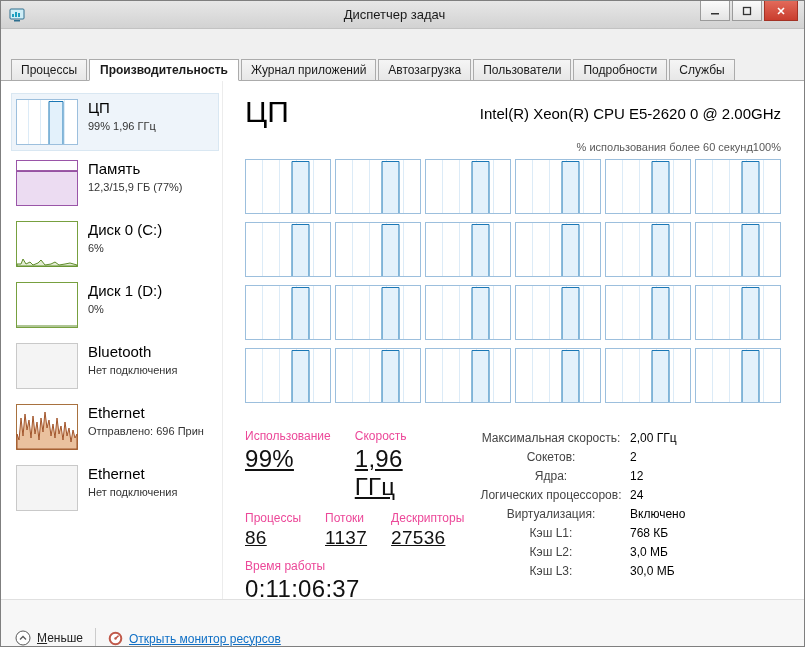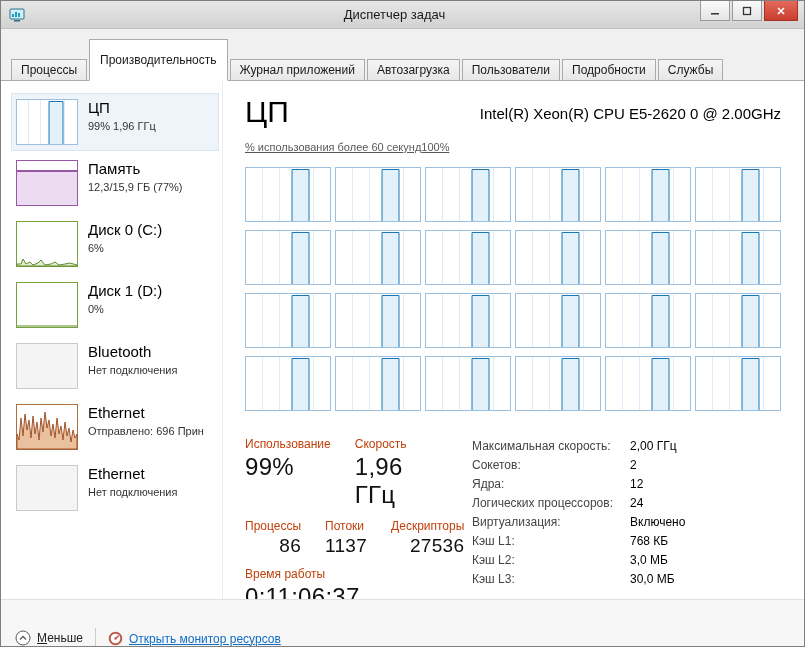--- a/index.html
+++ b/index.html
@@ -25,59 +25,59 @@
   .menubar { height:26px; background:#f0f0f0; display:flex; align-items:center;
              padding-left:8px; flex:0 0 26px; }
   .menu-item { font-size:11px; color:#1a1a1a; padding:3px 7px;margin-top:44px; }
 
   
   .tabstrip { height:26px; background:#f0f0f0; border-bottom:1px solid #ababab;
               display:flex; align-items:flex-end; padding-left:10px; flex:0 0 26px; }
   .tab { font-size:12px; color:#1a1a1a; border:1px solid #ababab; margin-right:2px;
          margin-bottom:-1px; padding:3px 9px; background:linear-gradient(#f5f5f5,#e7e7e7);
          white-space:nowrap; position:relative; }
-  .tab.active { background:#fff; border-bottom:1px solid #fff; padding:13px 10px; z-index:2; }
+  .tab.active { background:#fff; border-bottom:1px solid #fff; padding:3px 10px; z-index:2;font-weight:bold; }
 
   
   .content { flex:1 1 auto; display:flex; background:#fff; overflow:hidden; }
 
   .sidebar { width:222px; flex:0 0 222px; border-right:1px solid #ececec;
              padding:12px 0 0 10px; background:#fff; overflow:hidden; }
   .side-item { display:flex; align-items:flex-start; width:208px; padding:5px 4px;
                margin-bottom:3px; border:1px solid transparent; }
   .side-item.selected { background:#eef4fa; border:1px solid #d9e7f2; }
   .side-thumb { flex:0 0 62px; height:46px; }
   .side-thumb svg { display:block; }
   .side-text { margin-left:10px; overflow:hidden; }
   .side-name { display:block; font-size:15px; color:#000; white-space:nowrap; }
   .side-detail { display:block; font-size:11px; color:#333; margin-top:4px; white-space:nowrap; }
 
   .main { flex:1 1 auto; padding:14px 0 0 22px; background:#fff; overflow:hidden; }
   .main-inner { width:536px; }
   .main-header { display:flex; justify-content:space-between; align-items:flex-end; }
   .main-title { font-size:30px; color:#000; line-height:34px; }
   .main-subtitle { font-size:15px; color:#000; padding-bottom:7px; }
-  .chart-caption-row { display:flex; justify-content:flex-start; font-size:11px;
-                       color:#595959; margin-top:12px; margin-bottom:14px;text-decoration:underline; }
+  .chart-caption-row { display:flex; justify-content:flex-end; font-size:11px;
+                       color:#595959; margin-top:12px; margin-bottom:6px; }
   .core-grid { display:grid; grid-template-columns:repeat(6,1fr); column-gap:4px; row-gap:8px; }
   .core-cell { height:55px; }
   .core-cell svg { display:block; width:100%; height:100%; }
 
   .stats-area { display:flex; margin-top:26px; }
   .stats-left { width:227px; flex:0 0 227px; }
   .stat-row { display:flex; margin-bottom:10px; }
   .stat { margin-right:24px; }
-  .stat-label { display:block; font-size:12px; color:#c2410c; }
-  .stat-value { display:block; color:#111; font-weight:300; margin-top:2px; letter-spacing:0.3px; }
+  .stat-label { display:block; font-size:12px; color:#ec4899; }
+  .stat-value { display:block; color:#111; font-weight:300; margin-top:2px; letter-spacing:0.3px;text-decoration:underline; }
   .stat-value.lg { font-size:24px; }
-  .stat-value.md { font-size:19px;text-align:right; }
+  .stat-value.md { font-size:19px; }
 
   .specs { font-size:12px; padding-top:2px; }
   .spec-row { display:flex; margin-bottom:5px; }
-  .spec-label { width:158px; color:#444; }
+  .spec-label { width:158px; color:#444;text-align:center; }
   .spec-value { color:#000; }
 
   
   .footer { flex:0 0 47px; border-top:1px solid #e0e0e0; background:#f7f7f7;
             display:flex; align-items:flex-end; padding:0 14px; }
   .less-button { display:flex; align-items:center; font-size:12px; color:#222; }
   .less-button svg { margin-right:6px; }
   .footer-sep { width:1px; height:18px; background:#ccc; margin:0 12px; }
   .resmon-link { display:flex; align-items:center; font-size:12px; color:#0f6fc5;text-decoration:underline; }
   .resmon-link svg { margin-right:6px; }

